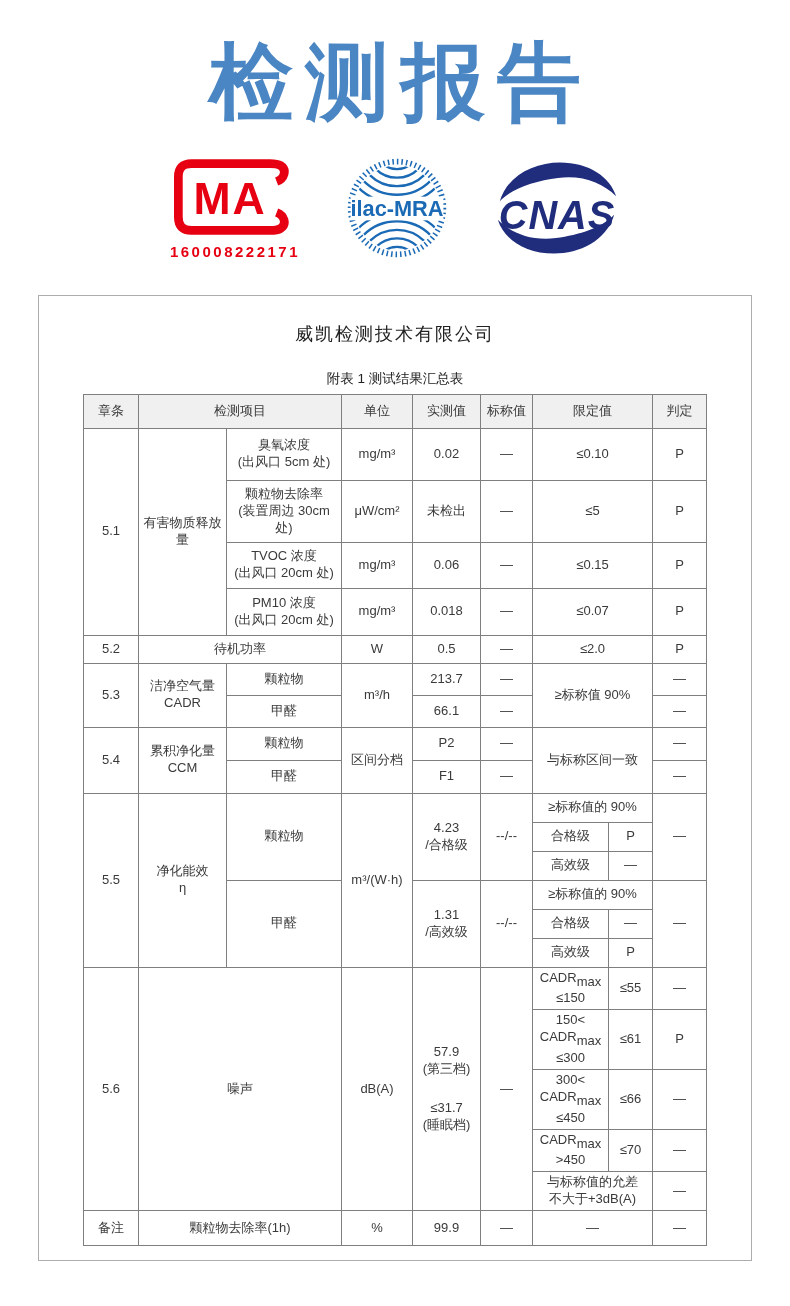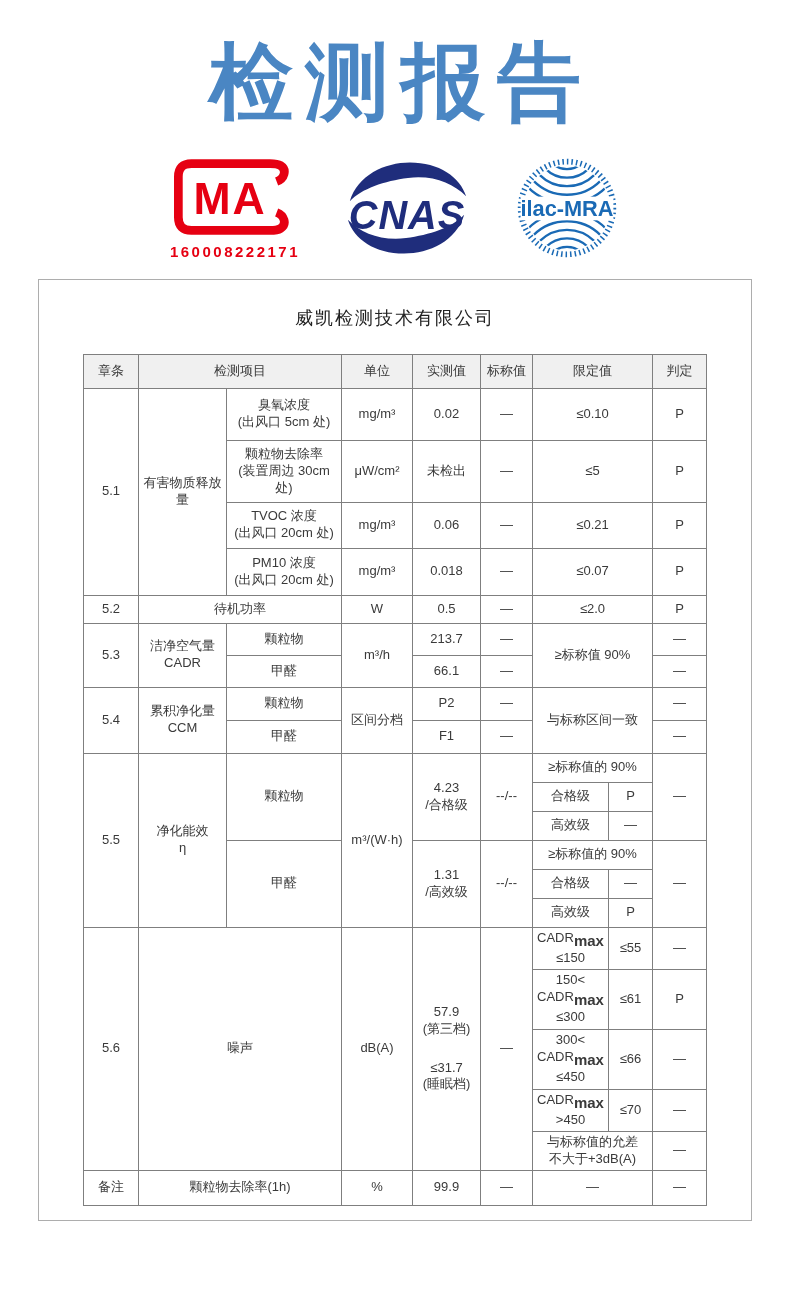--- a/index.html
+++ b/index.html
@@ -33,21 +33,21 @@
     margin-top:18px;
     display:flex;justify-content:center;align-items:center;gap:44px;
     height:122px;
   }
   .cma{display:flex;flex-direction:column;align-items:center;}
   .cma-number{
     color:var(--cma-red);
     font-size:15px;font-weight:bold;letter-spacing:2.5px;margin-top:8px;
   }
   .doc{
-    width:714px;margin:8px auto 0;
+    width:714px;margin:24px auto 0;
     border:1px solid #adadad;
     padding:26px 19px 14px;
   }
   .company{
     text-align:center;
     font-family:"Liberation Serif", serif;
     font-size:18px;letter-spacing:2px;color:#222;
     margin-bottom:24px;
   }
   .meta{
@@ -70,47 +70,39 @@
     text-align:center;vertical-align:middle;
     padding:2px 3px;line-height:1.3;
     font-weight:normal;
     overflow:hidden;
   }
   table.results th{background:var(--header-bg);}
   .rh-head{height:34px}.rh-o3{height:52px}.rh-uv{height:62px}.rh-tvoc{height:46px}
   .rh-pm{height:47px}.rh-s52{height:28px}.rh-s53{height:32px}.rh-s54{height:33px}
   .rh-s55{height:29px}.rh-n1{height:36px}.rh-n2{height:60px}.rh-n3{height:60px}
   .rh-n4{height:36px}.rh-n5{height:39px}.rh-remark{height:35px}
-  td sub{font-size:15px;font-weight:bold;}
+  td sub{font-size:13px;}
   .noise-gap{height:22px;}
   .tol-cell{text-align:left;padding-left:5px;}
   svg text{font-family:"Liberation Sans", sans-serif;}
 </style>
 </head>
 <body>
 
 <div class="page">
 
   <h1 class="report-title">检测报告</h1>
 
   <div class="logos">
     <div class="cma">
       <svg width="122" height="76" viewBox="0 0 126 78">
         <path d="M106 23 C114 20 117 11 110 6.5 C106 4 101 4.5 96 4.5 L18 4.5 C9 4.5 4.5 9 4.5 18 L4.5 60 C4.5 69 9 73.5 18 73.5 L96 73.5 C101 73.5 106 74 110 71.5 C117 67 114 58 106 55" fill="none" stroke="#e60012" stroke-width="9"></path>
         <text x="58" y="57" text-anchor="middle" font-size="46" font-weight="bold" fill="#e60012" letter-spacing="2">MA</text>
       </svg>
       <div class="cma-number">160008222171</div>
-    </div>
-
-    <div>
-      <svg width="126" height="96" viewBox="0 0 130 98">
-        <path d="M6 42 C14 15 42 2 68 2 C98 2 120 17 126 37 C112 23 92 15 66 18 C42 21 18 29 6 42 Z" fill="#1f2d7c"></path>
-        <path d="M124 56 C116 83 88 96 62 96 C32 96 10 81 4 61 C18 75 38 83 64 80 C88 77 112 69 124 56 Z" fill="#1f2d7c"></path>
-        <text x="65" y="71" text-anchor="middle" font-size="41" font-weight="bold" font-style="italic" fill="#1f2d7c" letter-spacing="1">CNAS</text>
-      </svg>
     </div>
 
     <div>
       <svg width="106" height="110" viewBox="0 0 112 112">
         <defs>
             <clipPath id="ilacClip">
               <circle cx="56" cy="56" r="45"></circle>
             </clipPath>
           </defs>
         <circle cx="56" cy="56" r="49" fill="none" stroke="#1a6ab5" stroke-width="6" stroke-dasharray="1.6 3.2"></circle>
@@ -125,26 +117,35 @@
             <circle cx="56" cy="120" r="23"></circle>
             <circle cx="56" cy="120" r="32"></circle>
           <circle cx="56" cy="120" r="41"></circle>
             <circle cx="56" cy="120" r="50"></circle>
             <circle cx="56" cy="120" r="59"></circle>
         </g>
         <rect x="7" y="44" width="98" height="25" fill="#ffffff"></rect>
         <text x="56" y="64" text-anchor="middle" font-size="23" font-weight="bold" fill="#1a6ab5">ilac-MRA</text>
       </svg>
     </div>
+
+    <div>
+      <svg width="126" height="96" viewBox="0 0 130 98">
+        <path d="M6 42 C14 15 42 2 68 2 C98 2 120 17 126 37 C112 23 92 15 66 18 C42 21 18 29 6 42 Z" fill="#1f2d7c"></path>
+        <path d="M124 56 C116 83 88 96 62 96 C32 96 10 81 4 61 C18 75 38 83 64 80 C88 77 112 69 124 56 Z" fill="#1f2d7c"></path>
+        <text x="65" y="71" text-anchor="middle" font-size="41" font-weight="bold" font-style="italic" fill="#1f2d7c" letter-spacing="1">CNAS</text>
+      </svg>
+    </div>
   </div>
 
   <div class="doc">
     <div class="company">威凯检测技术有限公司</div>
 
 
+    <div class="tbl-title">附表 1 测试结果汇总表</div>
 
     <table class="results">
       <colgroup>
         <col style="width:55px">
           <col style="width:88px">
           <col style="width:115px">
         <col style="width:71px">
           <col style="width:68px">
           <col style="width:52px">
         <col style="width:76px">
@@ -188,21 +189,21 @@
         <td>P</td>
       </tr>
       <tr class="rh-tvoc">
         <td>
           <div>TVOC 浓度</div>
           <div>(出风口 20cm 处)</div>
         </td>
         <td>mg/m³</td>
         <td>0.06</td>
         <td>—</td>
-        <td colspan="2">≤0.21</td>
+        <td colspan="2">≤0.15</td>
         <td>P</td>
       </tr>
       <tr class="rh-pm">
         <td>
           <div>PM10 浓度</div>
           <div>(出风口 20cm 处)</div>
         </td>
         <td>mg/m³</td>
         <td>0.018</td>
         <td>—</td>

